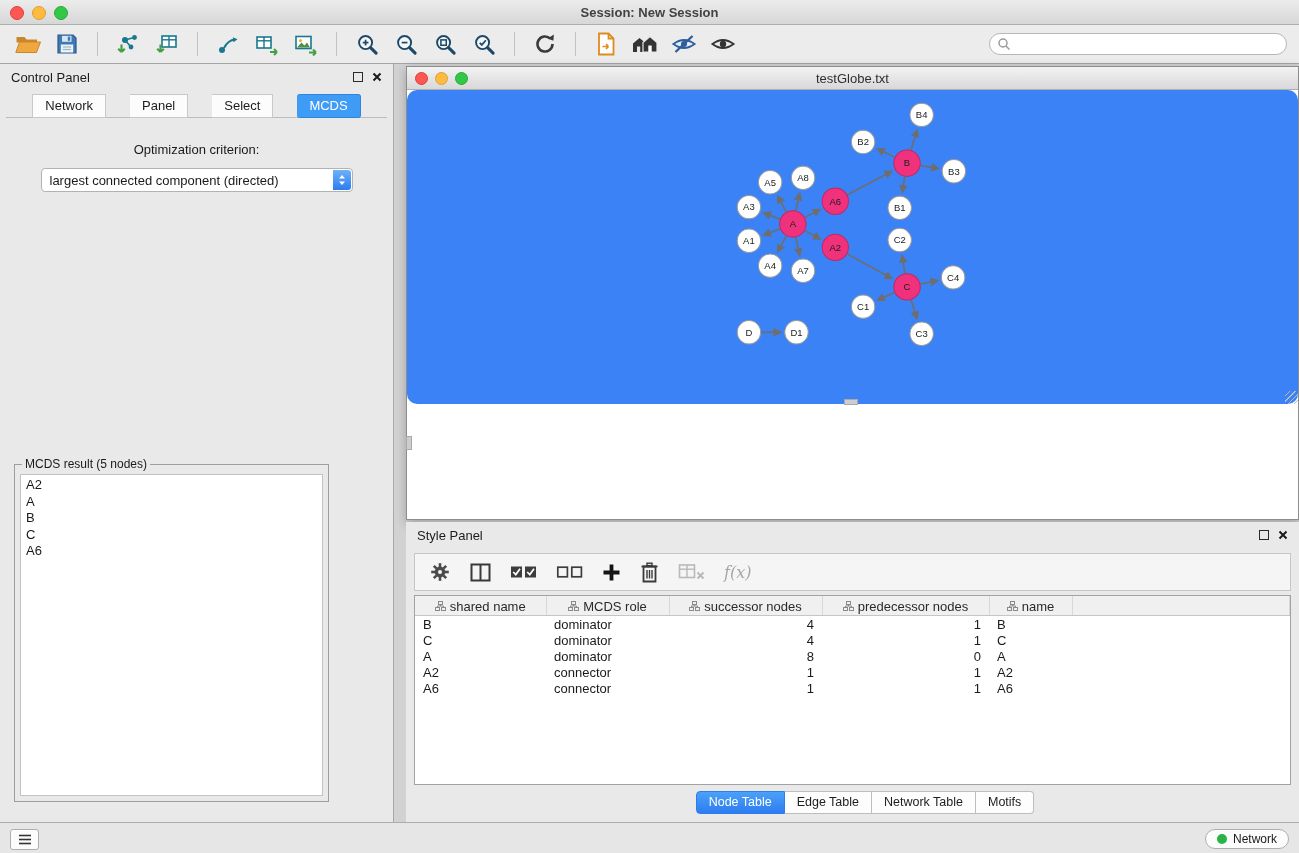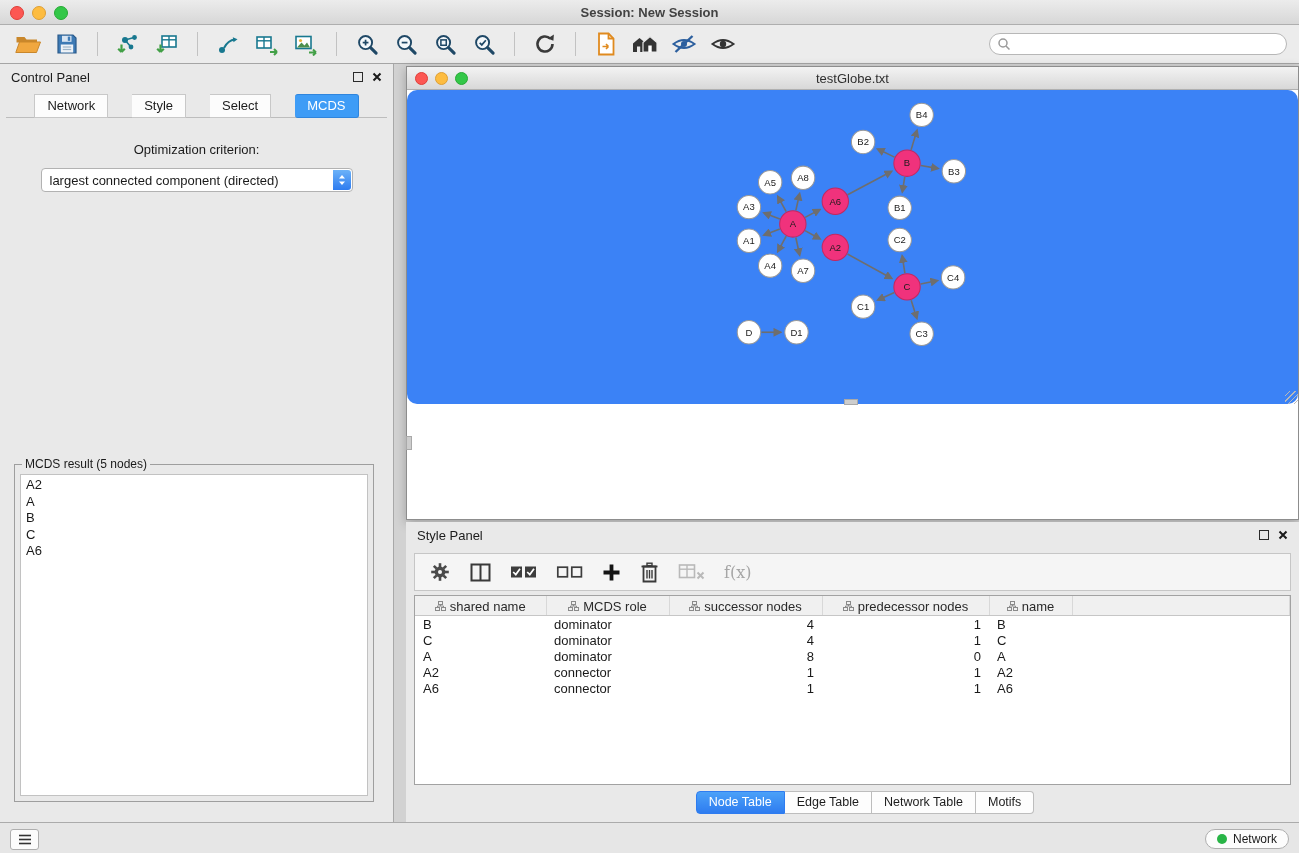--- a/index.html
+++ b/index.html
@@ -35,41 +35,41 @@
   .cp-tabs{display:flex;justify-content:center;align-items:flex-end;border-bottom:1px solid #bdbdbd;margin:4px 6px 0;gap:24px;}
   .cp-tab{font-size:13px;padding:3px 12px 4px;background:#fcfcfc;border:1px solid #c8c8c8;border-left:none;color:#1c1c1c;margin-bottom:-1px;cursor:default;}
   .cp-tab:first-child{border-left:1px solid #c8c8c8;}
   .cp-tab.active{background:#3e9cf6;color:#fff;border-color:#2f85dd;border-radius:3px;}
   .opt-label{text-align:center;margin-top:24px;}
   .combo{margin:11px auto 0;width:312px;height:24px;background:#fff;border:1px solid #b2b2b2;border-radius:4px;display:flex;align-items:center;padding-left:8px;position:relative;box-sizing:border-box;cursor:default;}
   .combo-text{font-size:13px;}
   .combo-arrows{position:absolute;right:1px;top:1px;bottom:1px;width:18px;border-radius:0 3px 3px 0;background:linear-gradient(#6cb2f8,#2e7cf0);display:flex;align-items:center;justify-content:center;}
   .btn-row{display:flex;justify-content:center;gap:13px;margin-top:15px;}
   .mac-btn{background:linear-gradient(#ffffff,#f1f1f1);border:1px solid #adadad;border-radius:4px;font-size:13px;padding:3px 14px;color:#111;font-family:"Liberation Sans",sans-serif;cursor:default;}
-  fieldset.result{position:absolute;left:14px;top:393px;width:360px;height:345px;border:1px solid #9e9e9e;margin:0;padding:3px 5px 5px;box-sizing:border-box;display:flex;flex-direction:column;background:#e9e9e9;}
+  fieldset.result{position:absolute;left:14px;top:393px;width:315px;height:345px;border:1px solid #9e9e9e;margin:0;padding:3px 5px 5px;box-sizing:border-box;display:flex;flex-direction:column;background:#e9e9e9;}
   fieldset.result legend{font-size:12px;padding:0 3px;margin-left:2px;}
   .result-list{flex:1;background:#fff;border:1px solid #c2c2c2;font-size:13px;padding:2px 5px;overflow:hidden;}
   .result-item{line-height:16.5px;}
 
   
   .network-window{position:absolute;left:406px;top:2px;width:893px;height:454px;background:#fff;border:1px solid #8d8d8d;box-sizing:border-box;box-shadow:0 3px 10px rgba(0,0,0,0.25);}
   .net-titlebar{height:22px;background:linear-gradient(#f3f3f3,#d8d8d8);border-bottom:1px solid #b0b0b0;position:relative;display:flex;align-items:center;justify-content:center;color:#2f2f2f;}
   .net-traffic{position:absolute;left:8px;top:5px;display:flex;gap:7px;}
   .net-traffic .light{width:11px;height:11px;}
   .net-canvas{position:relative;width:100%;height:314px;background:#3b82f6;border-radius:10px;}
   svg.graph{width:100%;height:100%;}
   svg.graph text{font-family:"Liberation Sans",sans-serif;}
   .grip-corner{position:absolute;right:0;bottom:0;width:13px;height:13px;background:repeating-linear-gradient(135deg,transparent 0 3px,#b9b9b9 3px 4px);}
   .edge-grip-left{position:absolute;left:-1px;top:346px;width:4px;height:12px;background:#cdcdcd;border:1px solid #a9a9a9;}
   .edge-grip-bottom{position:absolute;left:437px;bottom:-1px;width:12px;height:4px;background:#cdcdcd;border:1px solid #a9a9a9;}
 
   
   .table-panel{position:absolute;left:406px;top:458px;width:893px;height:300px;background:#e9e9e9;box-sizing:border-box;}
   .tt-toolbar{margin:5px 8px 0;height:38px;background:#f5f5f5;border:1px solid #c6c6c6;display:flex;align-items:center;gap:19px;padding:0 14px;box-sizing:border-box;}
-  .fx{font-family:"DejaVu Serif",serif;font-size:16px;color:#a6a6a6;cursor:default;}
+  .fx{font-family:"DejaVu Serif",serif;font-style:italic;font-size:16px;color:#a6a6a6;cursor:default;}
   .tt-table-wrap{margin:4px 8px 0;height:190px;background:#fff;border:1px solid #a2a2a2;overflow:hidden;box-sizing:border-box;}
   table.node-table{border-collapse:collapse;table-layout:fixed;width:100%;font-size:13px;}
   table.node-table th{background:#f0f0f0;border-right:1px solid #d8d8d8;border-bottom:1px solid #c6c6c6;font-weight:normal;color:#2a2a2a;height:17px;padding:1px 4px;text-align:center;white-space:nowrap;overflow:hidden;}
   table.node-table th span{margin-left:4px;vertical-align:middle;}
   table.node-table th svg{display:inline-block;vertical-align:middle;}
   .col-type-icon rect,.col-type-icon path{fill:none;stroke:#8a8a8a;stroke-width:1;}
   table.node-table td{height:16px;padding:0 8px;white-space:nowrap;overflow:hidden;}
   td.num{padding-right:13px;}
   .table-tabs{display:flex;justify-content:center;margin-top:6px;}
   .seg{font-size:12.5px;padding:3px 12px 4px;background:#fdfdfd;border:1px solid #bdbdbd;border-left:none;color:#1c1c1c;cursor:default;}
@@ -239,21 +239,21 @@
         <span>Control Panel</span>
         <div class="panel-controls">
           <span class="float-box"></span>
           <svg width="10" height="10" viewBox="0 0 10 10">
             <path d="M1.5 1.5 L8.5 8.5 M8.5 1.5 L1.5 8.5" stroke="#1a1a1a" stroke-width="2"></path>
           </svg>
         </div>
       </div>
       <div class="cp-tabs">
           <div class="cp-tab">Network</div>
-          <div class="cp-tab">Style</div>
+          <div class="cp-tab">Panel</div>
           <div class="cp-tab">Select</div>
           <div class="cp-tab active">MCDS</div>
         </div>
       <div class="opt-label">Optimization criterion:</div>
       <div class="combo">
         <span class="combo-text">largest connected component (directed)</span>
         <span class="combo-arrows">
           <svg width="8" height="12" viewBox="0 0 8 12">
               <path d="M4 1 L7 4.5 H1 Z" fill="#fff"></path>
               <path d="M4 11 L1 7.5 H7 Z" fill="#fff"></path>

